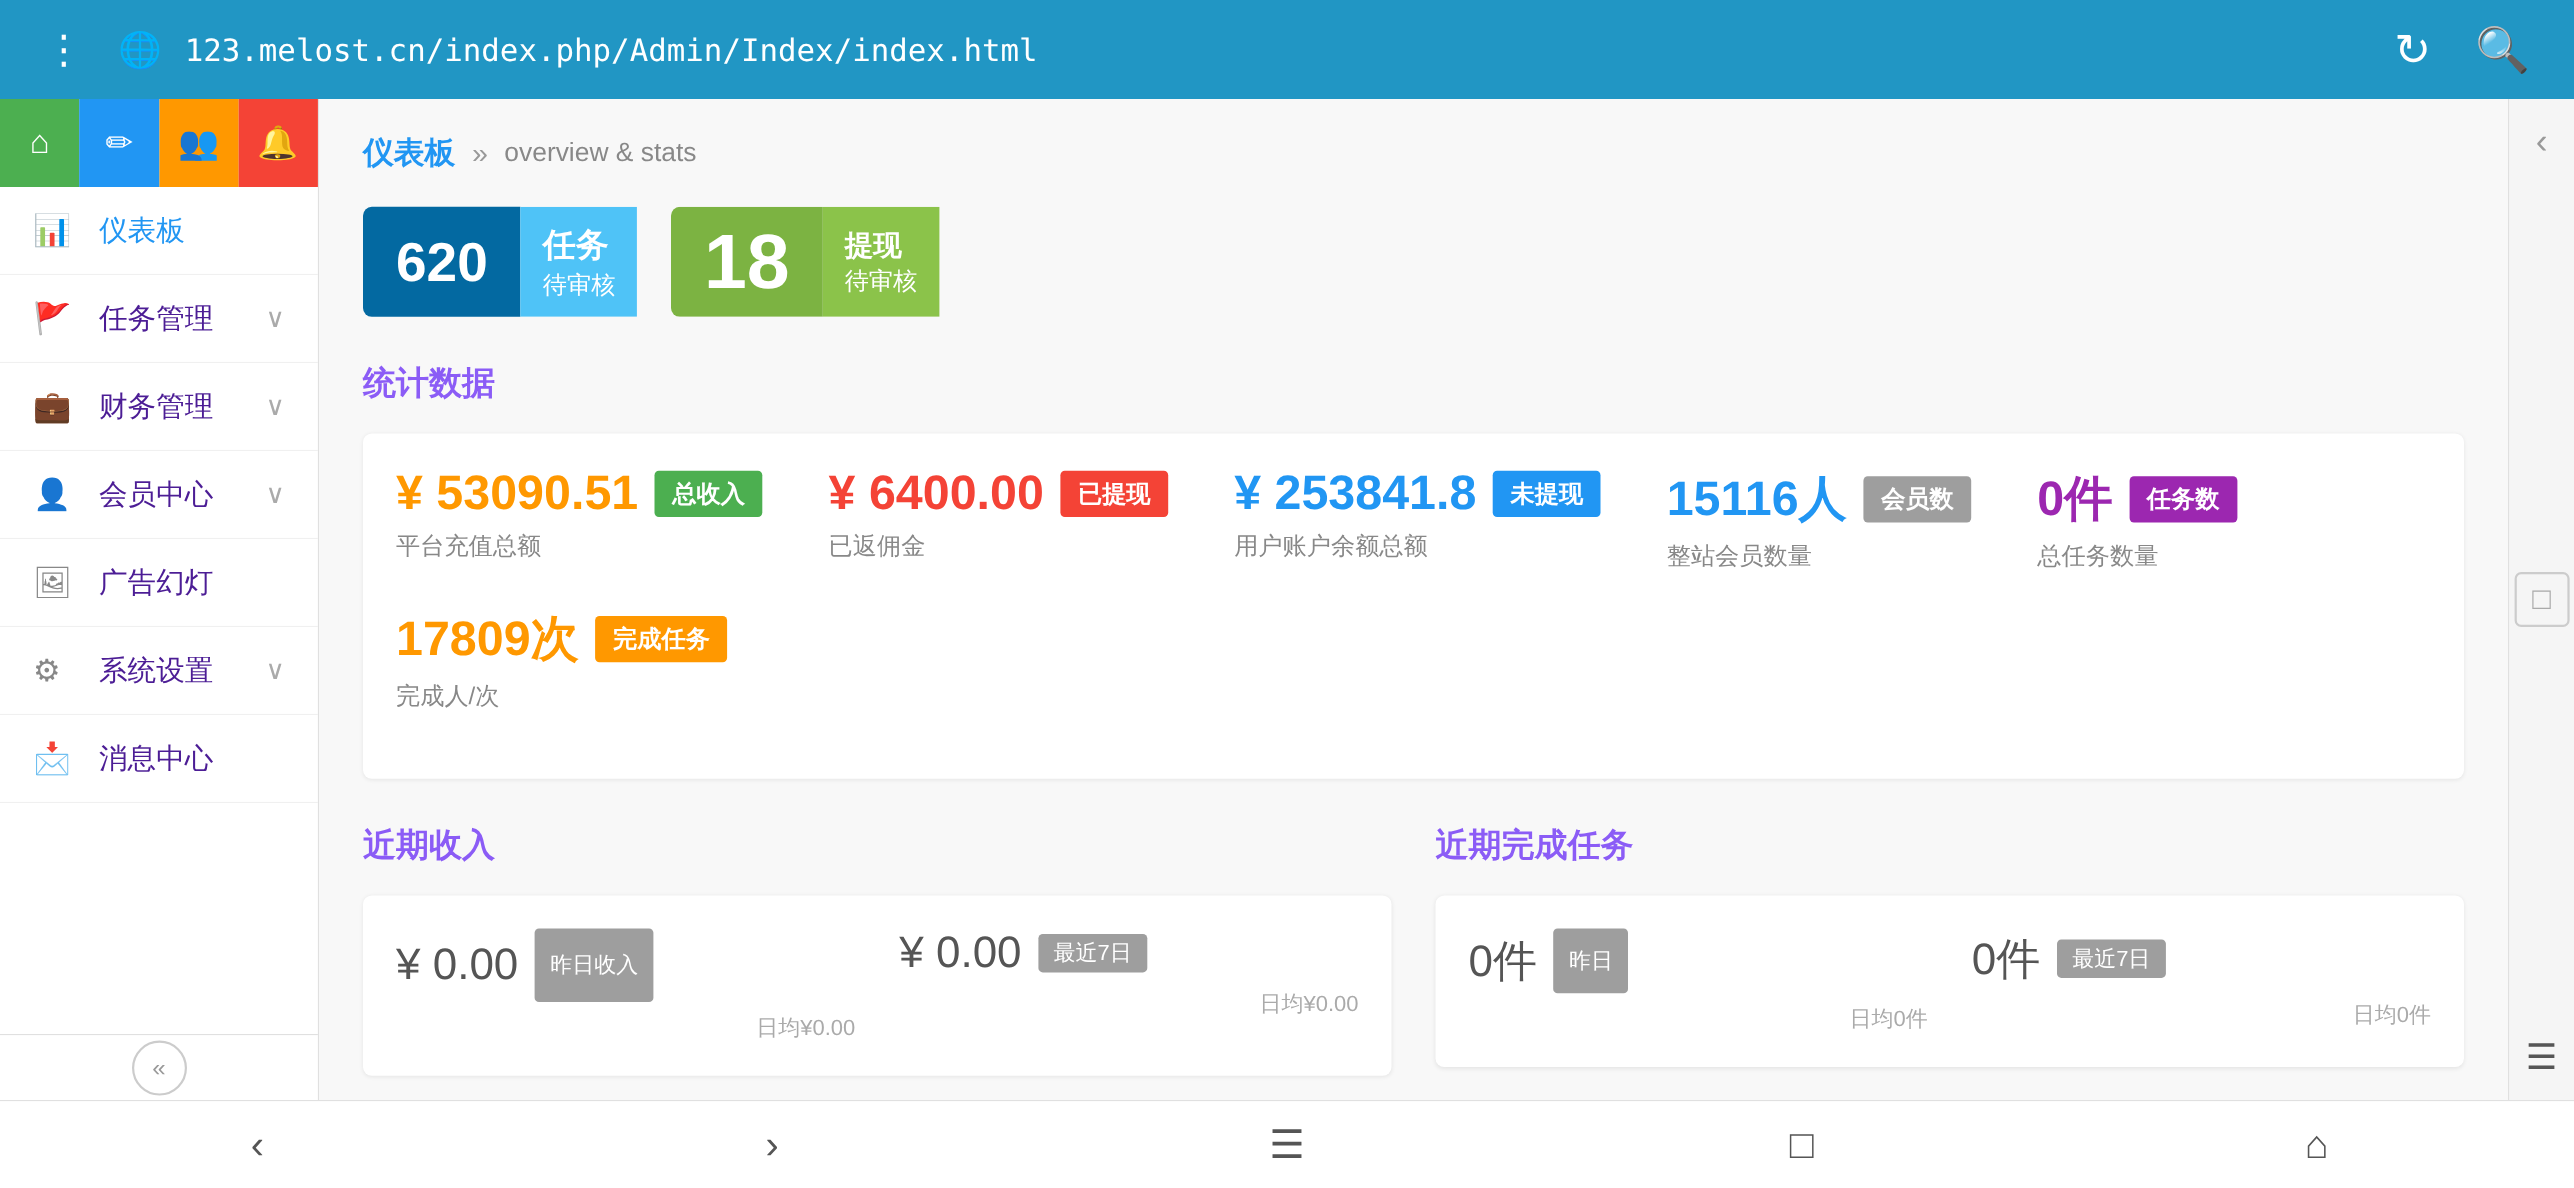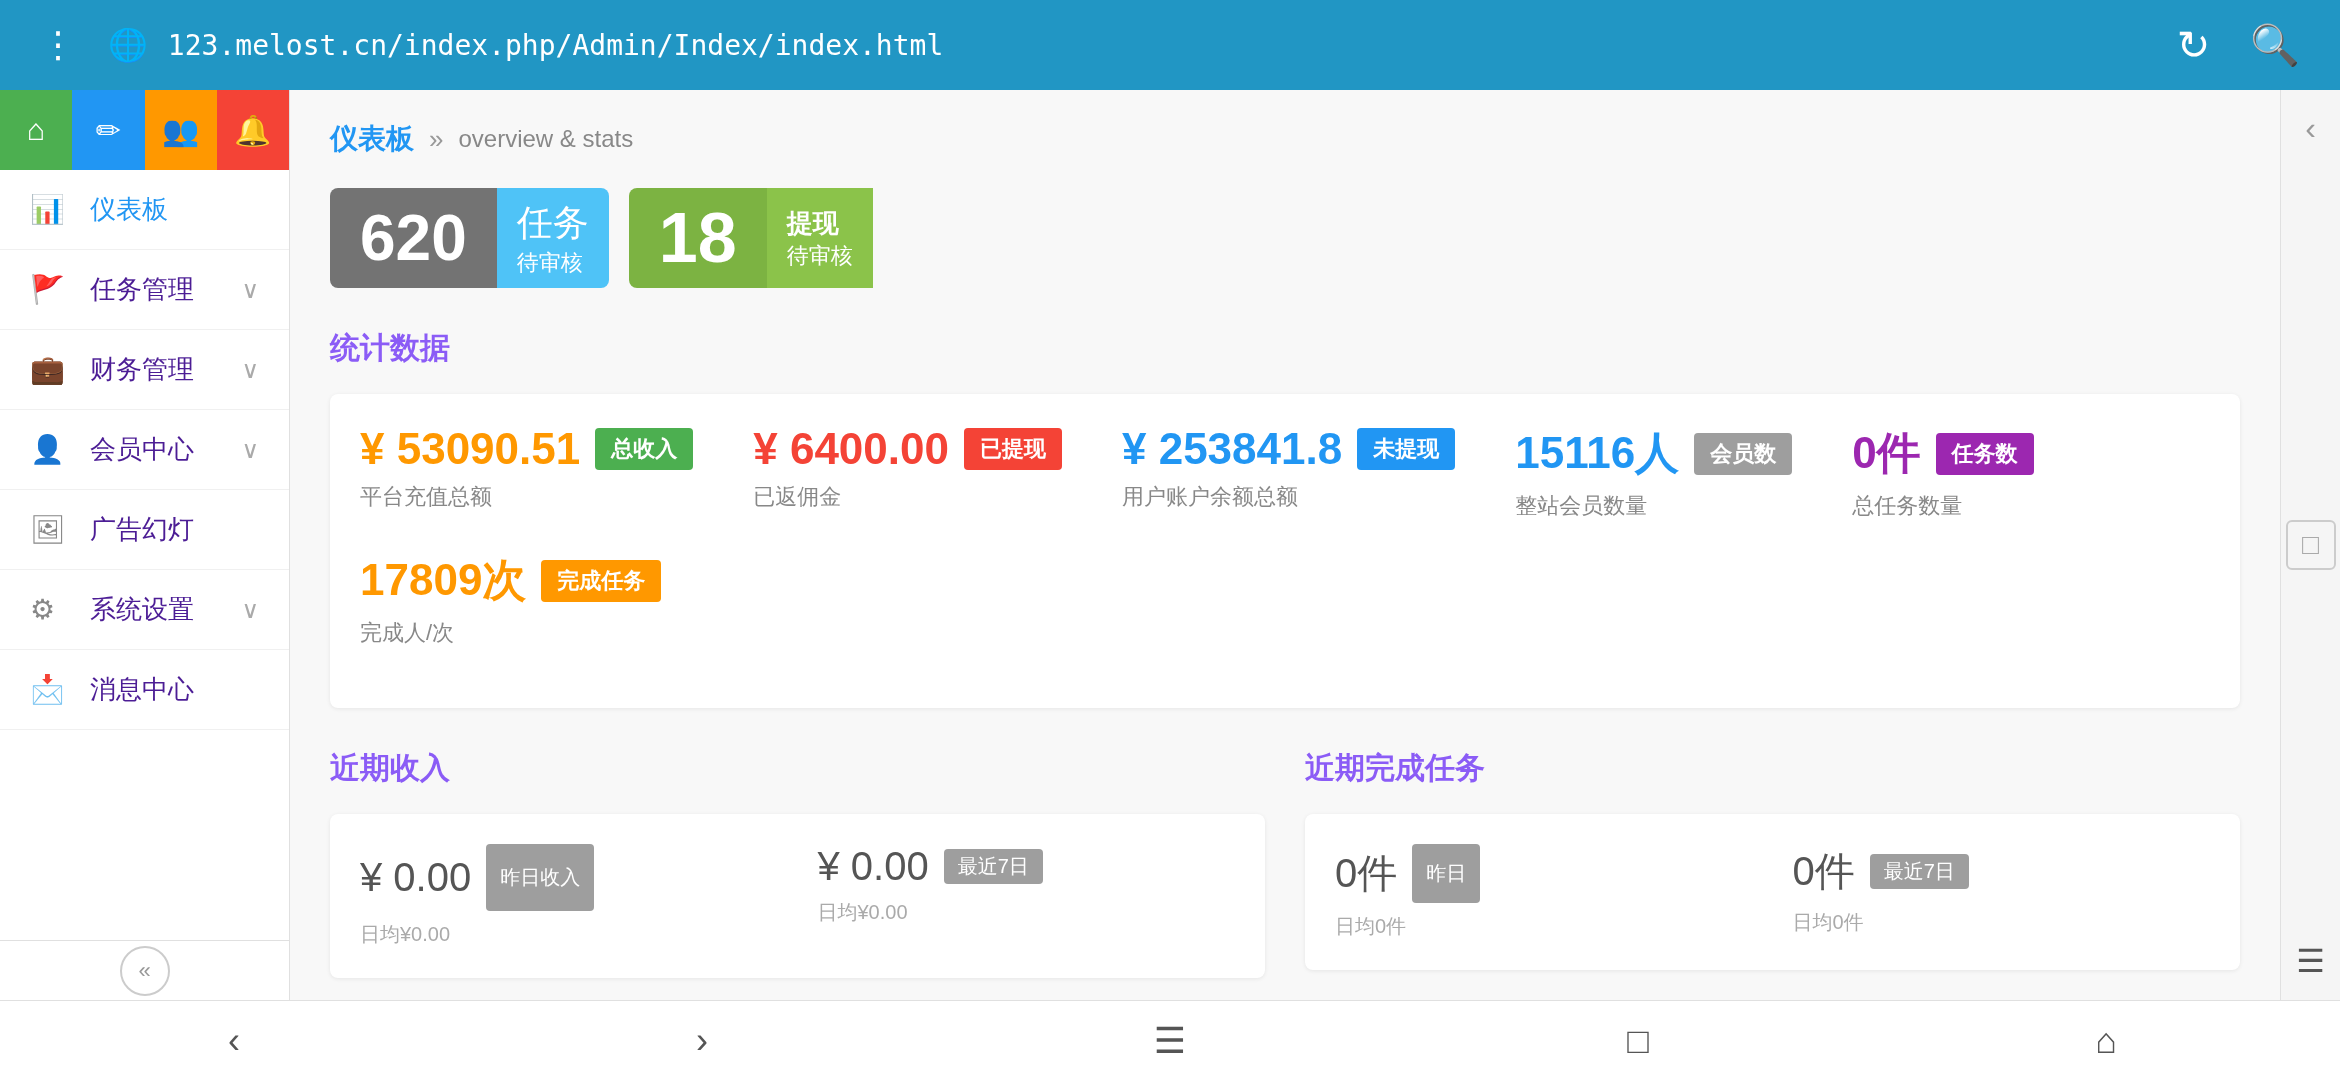--- a/index.html
+++ b/index.html
@@ -259,20 +259,21 @@
     .recent-section {
       background: white;
       border-radius: 8px;
       padding: 30px;
       box-shadow: 0 1px 4px rgba(0,0,0,0.08);
     }
 
     .recent-stat-row {
       display: flex;
       gap: 40px;
+      text-align: right;
     }
     .recent-stat-item {
       flex: 1;
     }
     .recent-stat-top {
       display: flex;
       align-items: center;
       gap: 15px;
       margin-bottom: 10px;
     }
@@ -407,23 +408,23 @@
   <div class="content-area">
 
     <div class="breadcrumb">
       <span class="breadcrumb-current">仪表板</span>
       <span class="breadcrumb-sep">»</span>
       <span class="breadcrumb-sub">overview &amp; stats</span>
     </div>
 
     <div class="stat-cards">
       <div class="stat-card" style="border-radius:8px; overflow:hidden; margin-right:20px;">
-        <div class="stat-card-num" style="background:#737373; color:white; font-size:64px; font-weight:bold; padding:0 30px; height:120px; display:flex; align-items:center;">620</div>
+        <div class="stat-card-num" style="background:#0369a1; color:white; font-size:50px; font-weight:bold; padding:0 30px; height:120px; display:flex; align-items:center;">620</div>
         <div class="stat-card-info" style="background:#4fc3f7; color:white; padding:0 20px; height:100px; display:flex; flex-direction:column; justify-content:center;">
-          <span style="font-size:36px; font-weight:normal;">任务</span>
+          <span style="font-size:30px; font-weight:bold;">任务</span>
           <span style="font-size:22px;">待审核</span>
         </div>
       </div>
       <div class="stat-card" style="border-radius:8px; overflow:hidden;">
         <div class="stat-card-num" style="background:#7cb342; color:white; font-size:70px; font-weight:bold; padding:0 30px; height:100px; display:flex; align-items:center;">18</div>
         <div class="stat-card-info" style="background:#8bc34a; color:white; padding:0 20px; height:100px; display:flex; flex-direction:column; justify-content:center;">
           <span style="font-size:26px; font-weight:bold;">提现</span>
           <span style="font-size:22px;">待审核</span>
         </div>
       </div>

